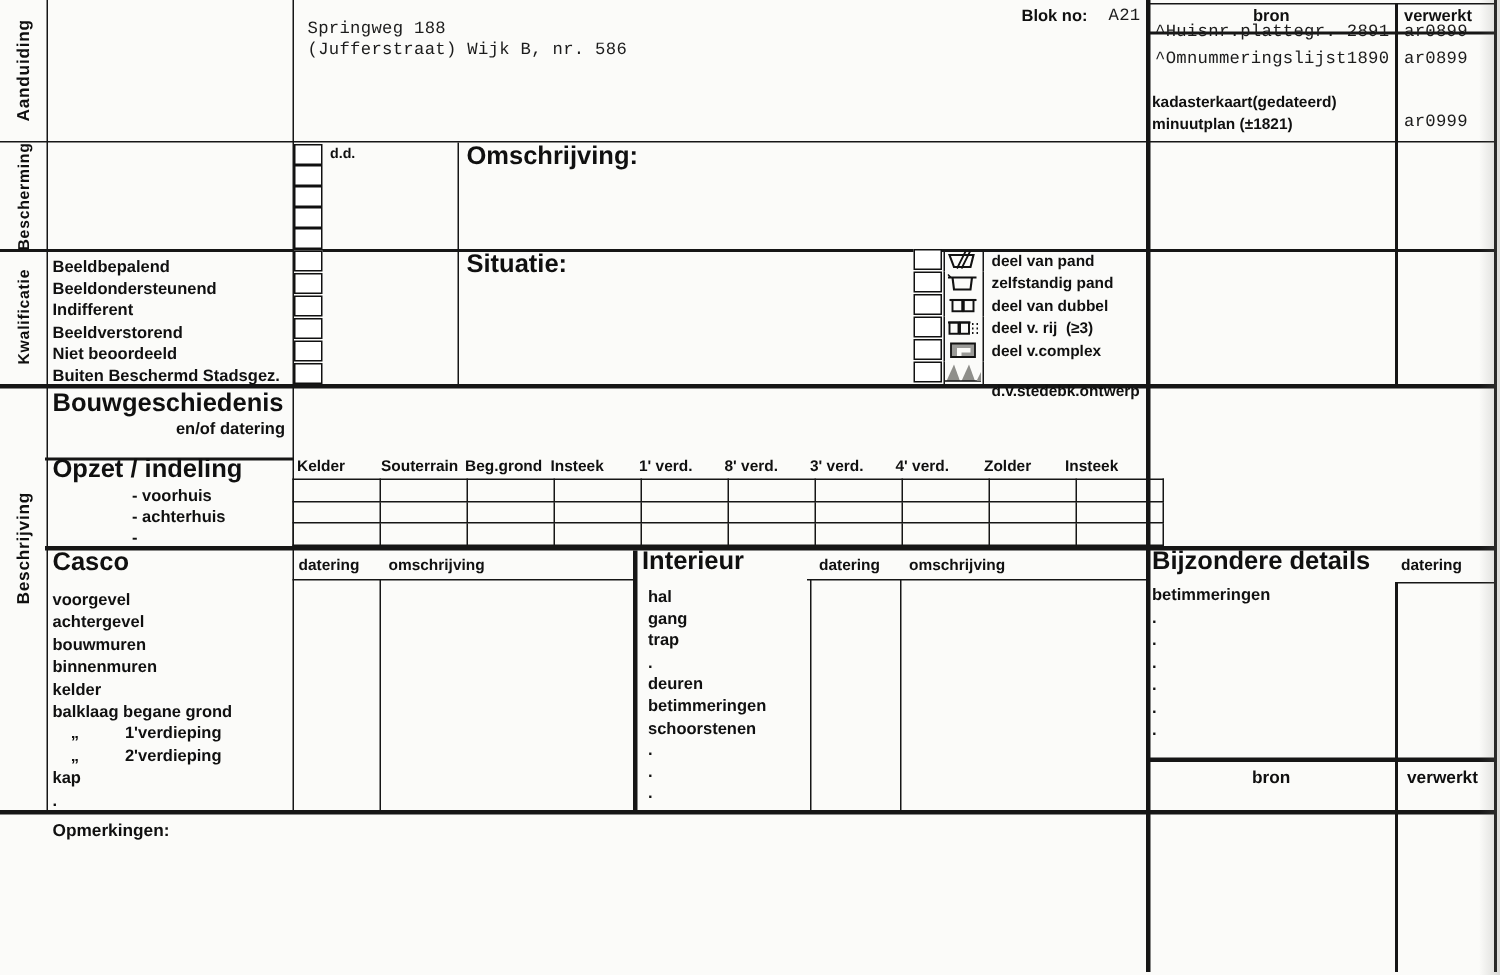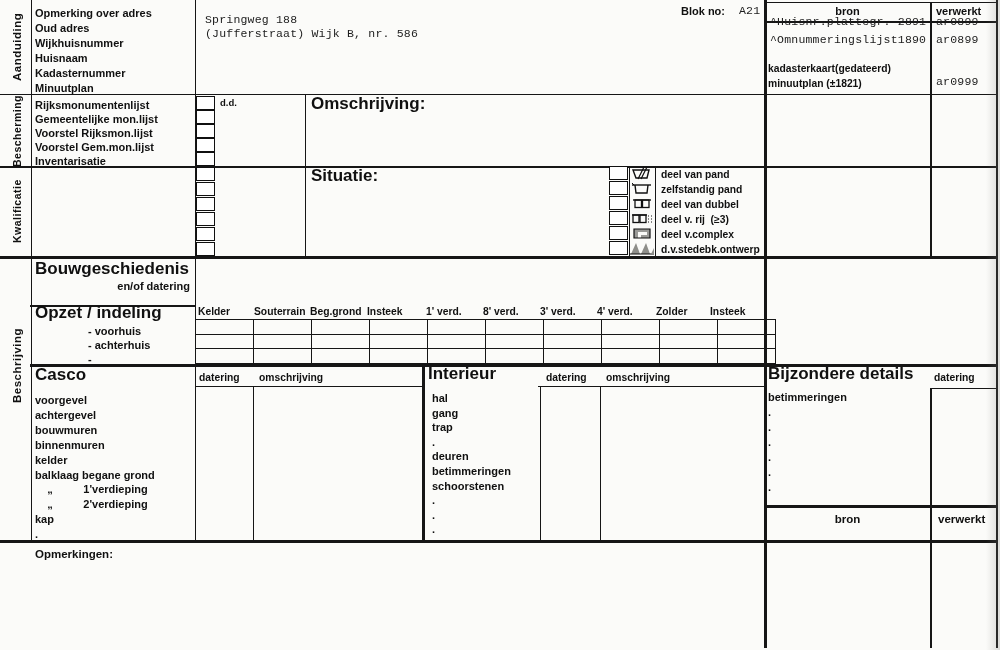--- a/index.html
+++ b/index.html
@@ -56,59 +56,52 @@
   <i class="line vl" style="left:930px;top:2px;height:254px"></i>
   <i class="line vl" style="left:930px;top:388px;height:260px"></i>
   <i class="line vl" style="left:995.5px;top:0;height:648px;width:2px"></i>
   <div class="edge"></div>
 
   <div class="rot" style="left:4px;top:2px;width:25px;height:90px">Aanduiding</div>
   <div class="rot" style="left:4px;top:96px;width:25px;height:69px;font-size:10.5px">Bescherming</div>
   <div class="rot" style="left:4px;top:168px;width:25px;height:87px;font-size:10.5px">Kwalificatie</div>
   <div class="rot" style="left:4px;top:280px;width:25px;height:170px">Beschrijving</div>
 
-  <ul class="labels" style="left:35px;top:6px;line-height:14.9px">
-    <li>Opmerking over adres</li>
-    <li>Oud adres</li>
-    <li>Wijkhuisnummer</li>
-    <li>Huisnaam</li>
-    <li>Kadasternummer</li>
-    <li>Minuutplan</li>
-  </ul>
   <span class="t mono" style="left:205px;top:14px">Springweg 188</span>
   <span class="t mono" style="left:205px;top:28px">(Jufferstraat) Wijk B, nr. 586</span>
 
   <span class="t" style="left:681px;top:5px">Blok no:</span>
   <span class="t mono" style="left:739px;top:5px">A21</span>
 
   <span class="t ctr" style="left:765px;top:5px;width:165px">bron</span>
   <span class="t" style="left:936px;top:5px">verwerkt</span>
   <span class="t mono" style="left:770px;top:16px">^Huisnr.plattegr. 2891</span>
   <span class="t mono" style="left:936px;top:16px">ar0899</span>
   <span class="t mono" style="left:770px;top:34px">^Omnummeringslijst1890</span>
   <span class="t mono" style="left:936px;top:34px">ar0899</span>
   <span class="t small" style="left:768px;top:63px">kadasterkaart(gedateerd)</span>
   <span class="t small" style="left:768px;top:78px">minuutplan (±1821)</span>
   <span class="t mono" style="left:936px;top:76px">ar0999</span>
 
-  <ul class="labels" style="left:35px;top:98px;line-height:14px">
-    <li>Rijksmonumentenlijst</li>
-    <li>Gemeentelijke mon.lijst</li>
-    <li>Voorstel Rijksmon.lijst</li>
-    <li>Voorstel Gem.mon.lijst</li>
-    <li>Inventarisatie</li>
-  </ul>
   <div class="cb" style="left:196px;top:96px"></div>
   <div class="cb" style="left:196px;top:110px"></div>
   <div class="cb" style="left:196px;top:124px"></div>
   <div class="cb" style="left:196px;top:138px"></div>
   <div class="cb" style="left:196px;top:152px"></div>
   <span class="t" style="left:220px;top:97px;font-size:9.5px">d.d.</span>
   <span class="t title" style="left:311px;top:98px">Omschrijving:</span>
 
+  <ul class="labels" style="left:35px;top:171px;line-height:14.6px">
+    <li>Beeldbepalend</li>
+    <li>Beeldondersteunend</li>
+    <li>Indifferent</li>
+    <li>Beeldverstorend</li>
+    <li>Niet beoordeeld</li>
+    <li>Buiten Beschermd Stadsgez.</li>
+  </ul>
   <div class="cb" style="left:196px;top:167px"></div>
   <div class="cb" style="left:196px;top:182px"></div>
   <div class="cb" style="left:196px;top:197px"></div>
   <div class="cb" style="left:196px;top:212px"></div>
   <div class="cb" style="left:196px;top:227px"></div>
   <div class="cb" style="left:196px;top:242px"></div>
   <span class="t title" style="left:311px;top:170px">Situatie:</span>
 
   <div class="cb" style="left:609px;top:166px"></div>
   <div class="cb" style="left:609px;top:181px"></div>
@@ -159,21 +152,21 @@
         <path d="M0 13h24" stroke="#111" stroke-width="1"></path>
         <path d="M21 13l3-6v6z" fill="#8e8e8a"></path>
       </svg>
   </div>
 
   <span class="t small" style="left:661px;top:169px">deel van pand</span>
   <span class="t small" style="left:661px;top:184px">zelfstandig pand</span>
   <span class="t small" style="left:661px;top:199px">deel van dubbel</span>
   <span class="t small" style="left:661px;top:214px">deel v. rij  (≥3)</span>
   <span class="t small" style="left:661px;top:229px">deel v.complex</span>
-  <span class="t small" style="left:661px;top:244px">d.v.stedebk.ontwerp</span>
+  <span class="t small" style="left:661px;top:256px">d.v.stedebk.ontwerp</span>
 
   <span class="t title" style="left:35px;top:263px">Bouwgeschiedenis</span>
   <span class="t" style="left:60px;top:280px;width:130px;text-align:right">en/of datering</span>
 
   <span class="t title" style="left:35px;top:307px">Opzet / indeling</span>
   <span class="t" style="left:88px;top:325px">- voorhuis</span>
   <span class="t" style="left:88px;top:339px">- achterhuis</span>
   <span class="t" style="left:88px;top:353px">-</span>
 
   <div style="position:absolute;left:195px;top:306px;width:570px;display:grid;grid-template-columns:repeat(10,57px)">

